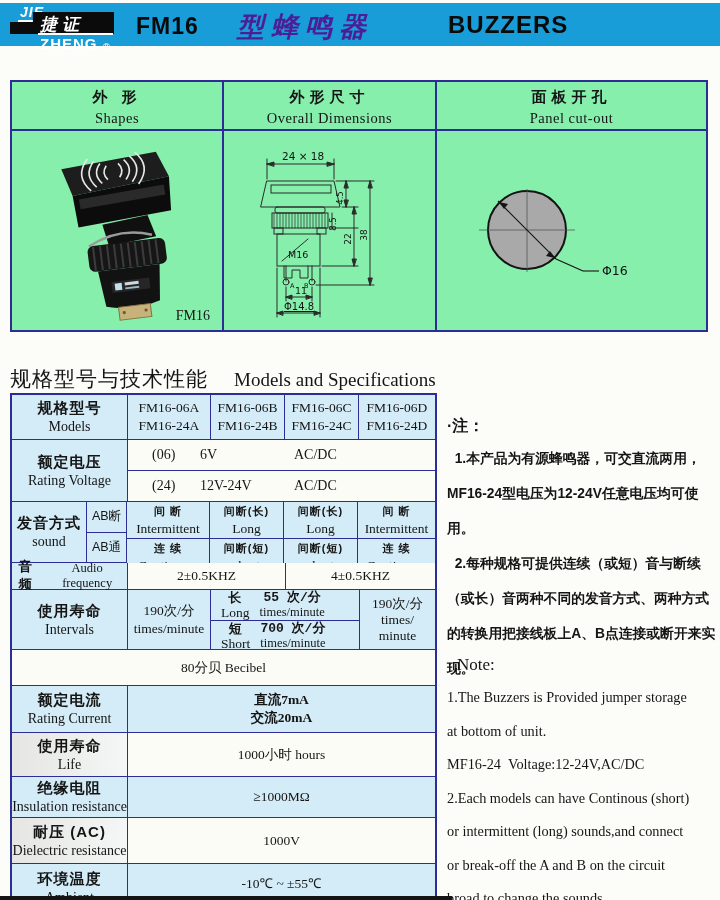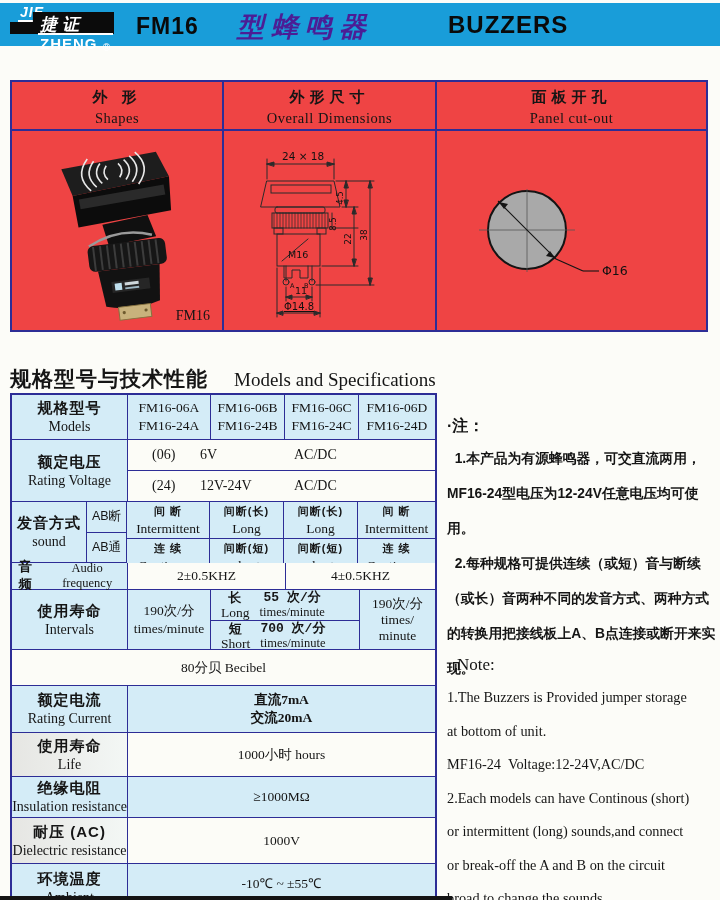--- a/index.html
+++ b/index.html
@@ -13,32 +13,32 @@
   .logo-block { position:absolute; left:6px; top:9px; width:104px; height:22px; background:#0b0b0b;
       clip-path:polygon(0 45%, 22% 45%, 22% 0, 100% 0, 100% 100%, 0 100%); }
   .logo-cjk { position:absolute; right:8px; top:0; color:#ffffff; font-weight:bold; font-style:italic; font-size:17px; letter-spacing:5px; }
   .logo-zheng { position:absolute; left:34px; top:30px; color:#fff; font-weight:bold; font-size:15px; letter-spacing:1px; border-top:2px solid #fff; padding:0 2px; }
   .logo-reg { font-size:10px; font-weight:normal; vertical-align:-2px; }
   .banner-model { position:absolute; left:136px; top:10px; font-size:23px; font-weight:bold; color:#0a0a0a; letter-spacing:1px; }
   .banner-cn { position:absolute; left:237px; top:6px; font-size:27px; font-weight:bold; font-style:italic; color:#4c1d95; letter-spacing:7px; }
   .banner-en { position:absolute; left:448px; top:8px; font-size:24px; font-weight:bold; color:#0a0a0a; letter-spacing:1px; }
 
   
-  .ovtable { position:absolute; left:10px; top:80px; width:698px; height:252px; border:2px solid #2d2d96; display:flex; background:#ef4444; }
+  .ovtable { position:absolute; left:10px; top:80px; width:698px; height:252px; border:2px solid #2d2d96; display:flex; background:#86efac; }
   .ov-col { border-right:2px solid #2d2d96; display:flex; flex-direction:column; }
   .ov-col:last-child { border-right:none; flex:1; }
   .ov-head { height:51px; border-bottom:2px solid #2d2d96; text-align:center; padding-top:6px; }
   .ov-cn { font-size:15px; font-weight:bold; letter-spacing:5px; }
   .ov-en { font-family:"Liberation Serif", serif; font-size:14.5px; margin-top:3px; letter-spacing:0.5px; }
   .ov-body { flex:1; position:relative; }
   .photo-caption { position:absolute; right:12px; bottom:6px; font-family:"Liberation Serif", serif; font-size:14px; }
 
   
   .spec-head { position:absolute; left:10px; top:365px; white-space:nowrap; }
-  .sh-cn { font-size:21px; font-weight:bold; letter-spacing:1px; }
+  .sh-cn { font-size:21px; font-weight:normal; letter-spacing:1px; }
   .sh-en { font-family:"Liberation Serif", serif; font-size:19px; margin-left:26px; }
 
   
   .spec { position:absolute; left:10px; top:393px; width:427px; border:2px solid #2d2d96; border-bottom:none; background:#fff; }
   .srow { display:flex; border-bottom:1.5px solid #2d2d96; }
   .lbl { width:116px; border-right:1.5px solid #2d2d96; display:flex; flex-direction:column; justify-content:center; text-align:center; gap:1px; }
   .lbl-cn { font-size:15px; font-weight:bold; letter-spacing:1px; }
   .lbl-en { font-family:"Liberation Serif", serif; font-size:14px; }
   .vals { flex:1; display:flex; }
   .vcol { flex:1; display:flex; flex-direction:column; }

